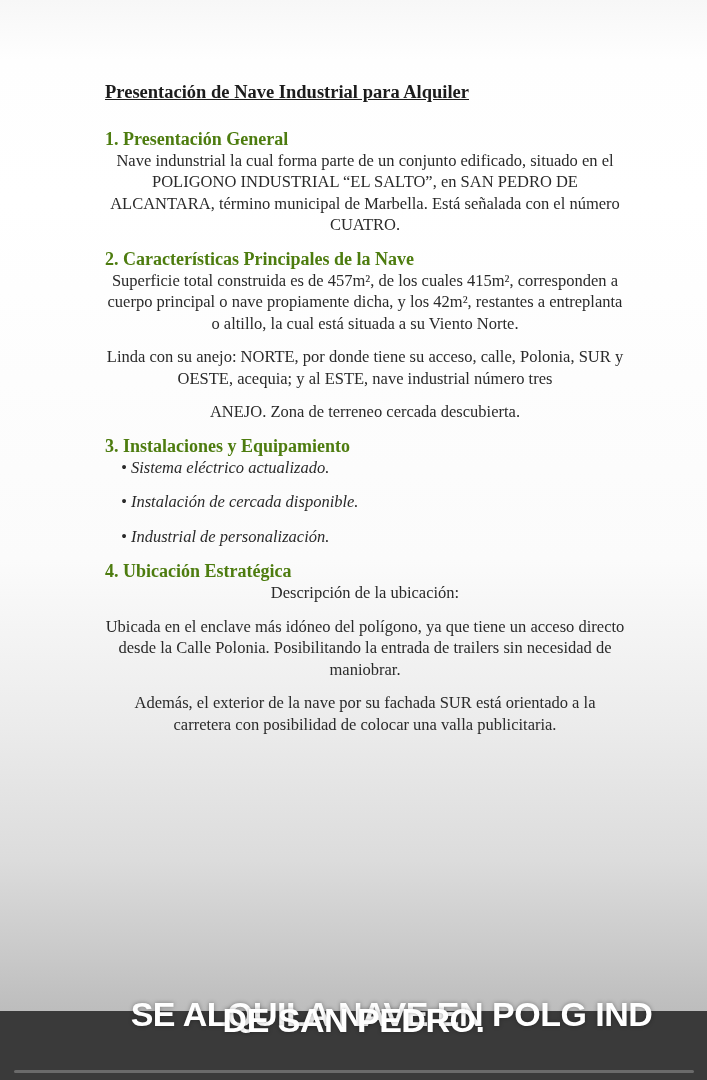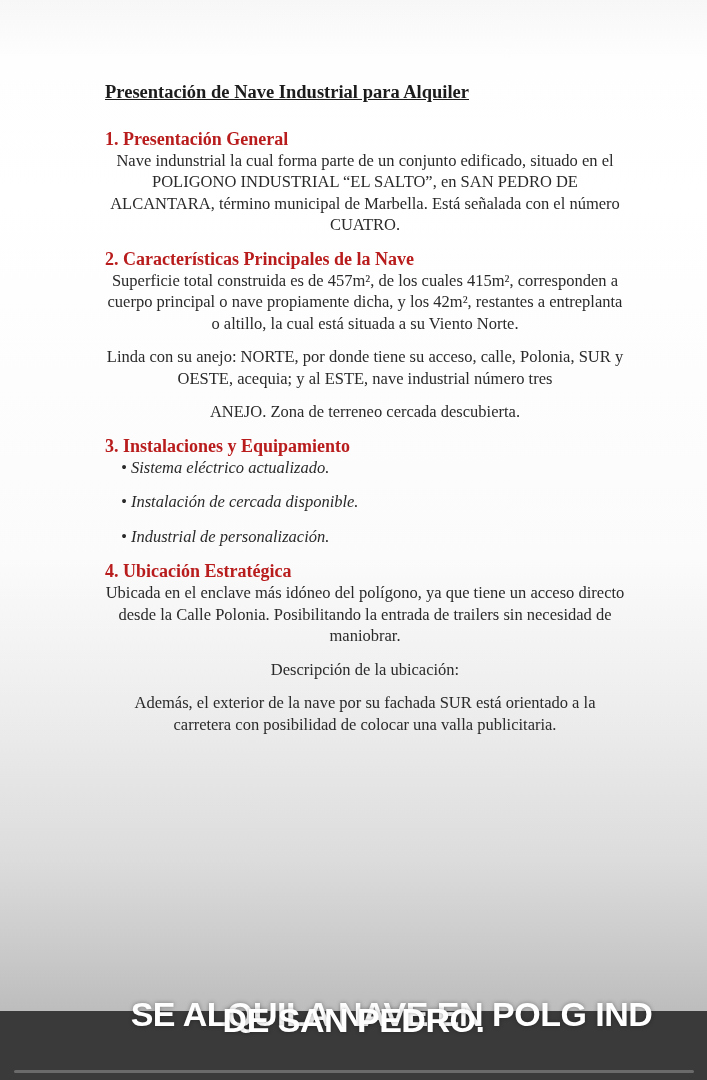--- a/index.html
+++ b/index.html
@@ -10,21 +10,21 @@
     color: #2a2a2a;
   }
   .doc {
     position: absolute; left: 105px; top: 82px; width: 520px;
     font-size: 16.5px; line-height: 21.5px;
   }
   .doc-title {
     font-weight: bold; text-decoration: underline; font-size: 18.5px;
     color: #1c1c1c; margin: 0 0 24px 0;
   }
-  .sec-h { font-weight: bold; font-size: 18px; color: #b91c1c; margin: 0; line-height: 22px; }
+  .sec-h { font-weight: bold; font-size: 18px; color: #4d7c0f; margin: 0; line-height: 22px; }
   .para { margin: 0 0 12px 0; text-align: center; }
   .bullet { margin: 0 0 13px 16px; font-style: italic; }
   .bottom-band {
     position: absolute; left: 0; top: 1011px; width: 707px; height: 69px;
     background: #3a3a3a;
   }
   .bottom-line {
     position: absolute; left: 14px; top: 1070px; width: 680px; height: 3px;
     background: #6a6a6a; border-radius: 2px;
   }
@@ -57,22 +57,22 @@
 
   <div>
     <p class="sec-h">3. Instalaciones y Equipamiento</p>
     <p class="bullet">• Sistema eléctrico actualizado.</p>
     <p class="bullet">• Instalación de cercada disponible.</p>
     <p class="bullet">• Industrial de personalización.</p>
   </div>
 
   <div>
     <p class="sec-h">4. Ubicación Estratégica</p>
+    <p class="para">Descripción de la ubicación:</p>
     <p class="para">Ubicada en el enclave más idóneo del polígono, ya que tiene un acceso directo desde la Calle Polonia. Posibilitando la entrada de trailers sin necesidad de maniobrar.</p>
-    <p class="para">Descripción de la ubicación:</p>
     <p class="para">Además, el exterior de la nave por su fachada SUR está orientado a la carretera con posibilidad de colocar una valla publicitaria.</p>
   </div>
 </div>
 
 <div class="bottom-band"></div>
 <div class="bottom-line"></div>
 
 <div class="overlay-text ov1">SE ALQUILA NAVE EN POLG IND</div>
 <div class="overlay-text ov2">DE SAN PEDRO.</div>
 

